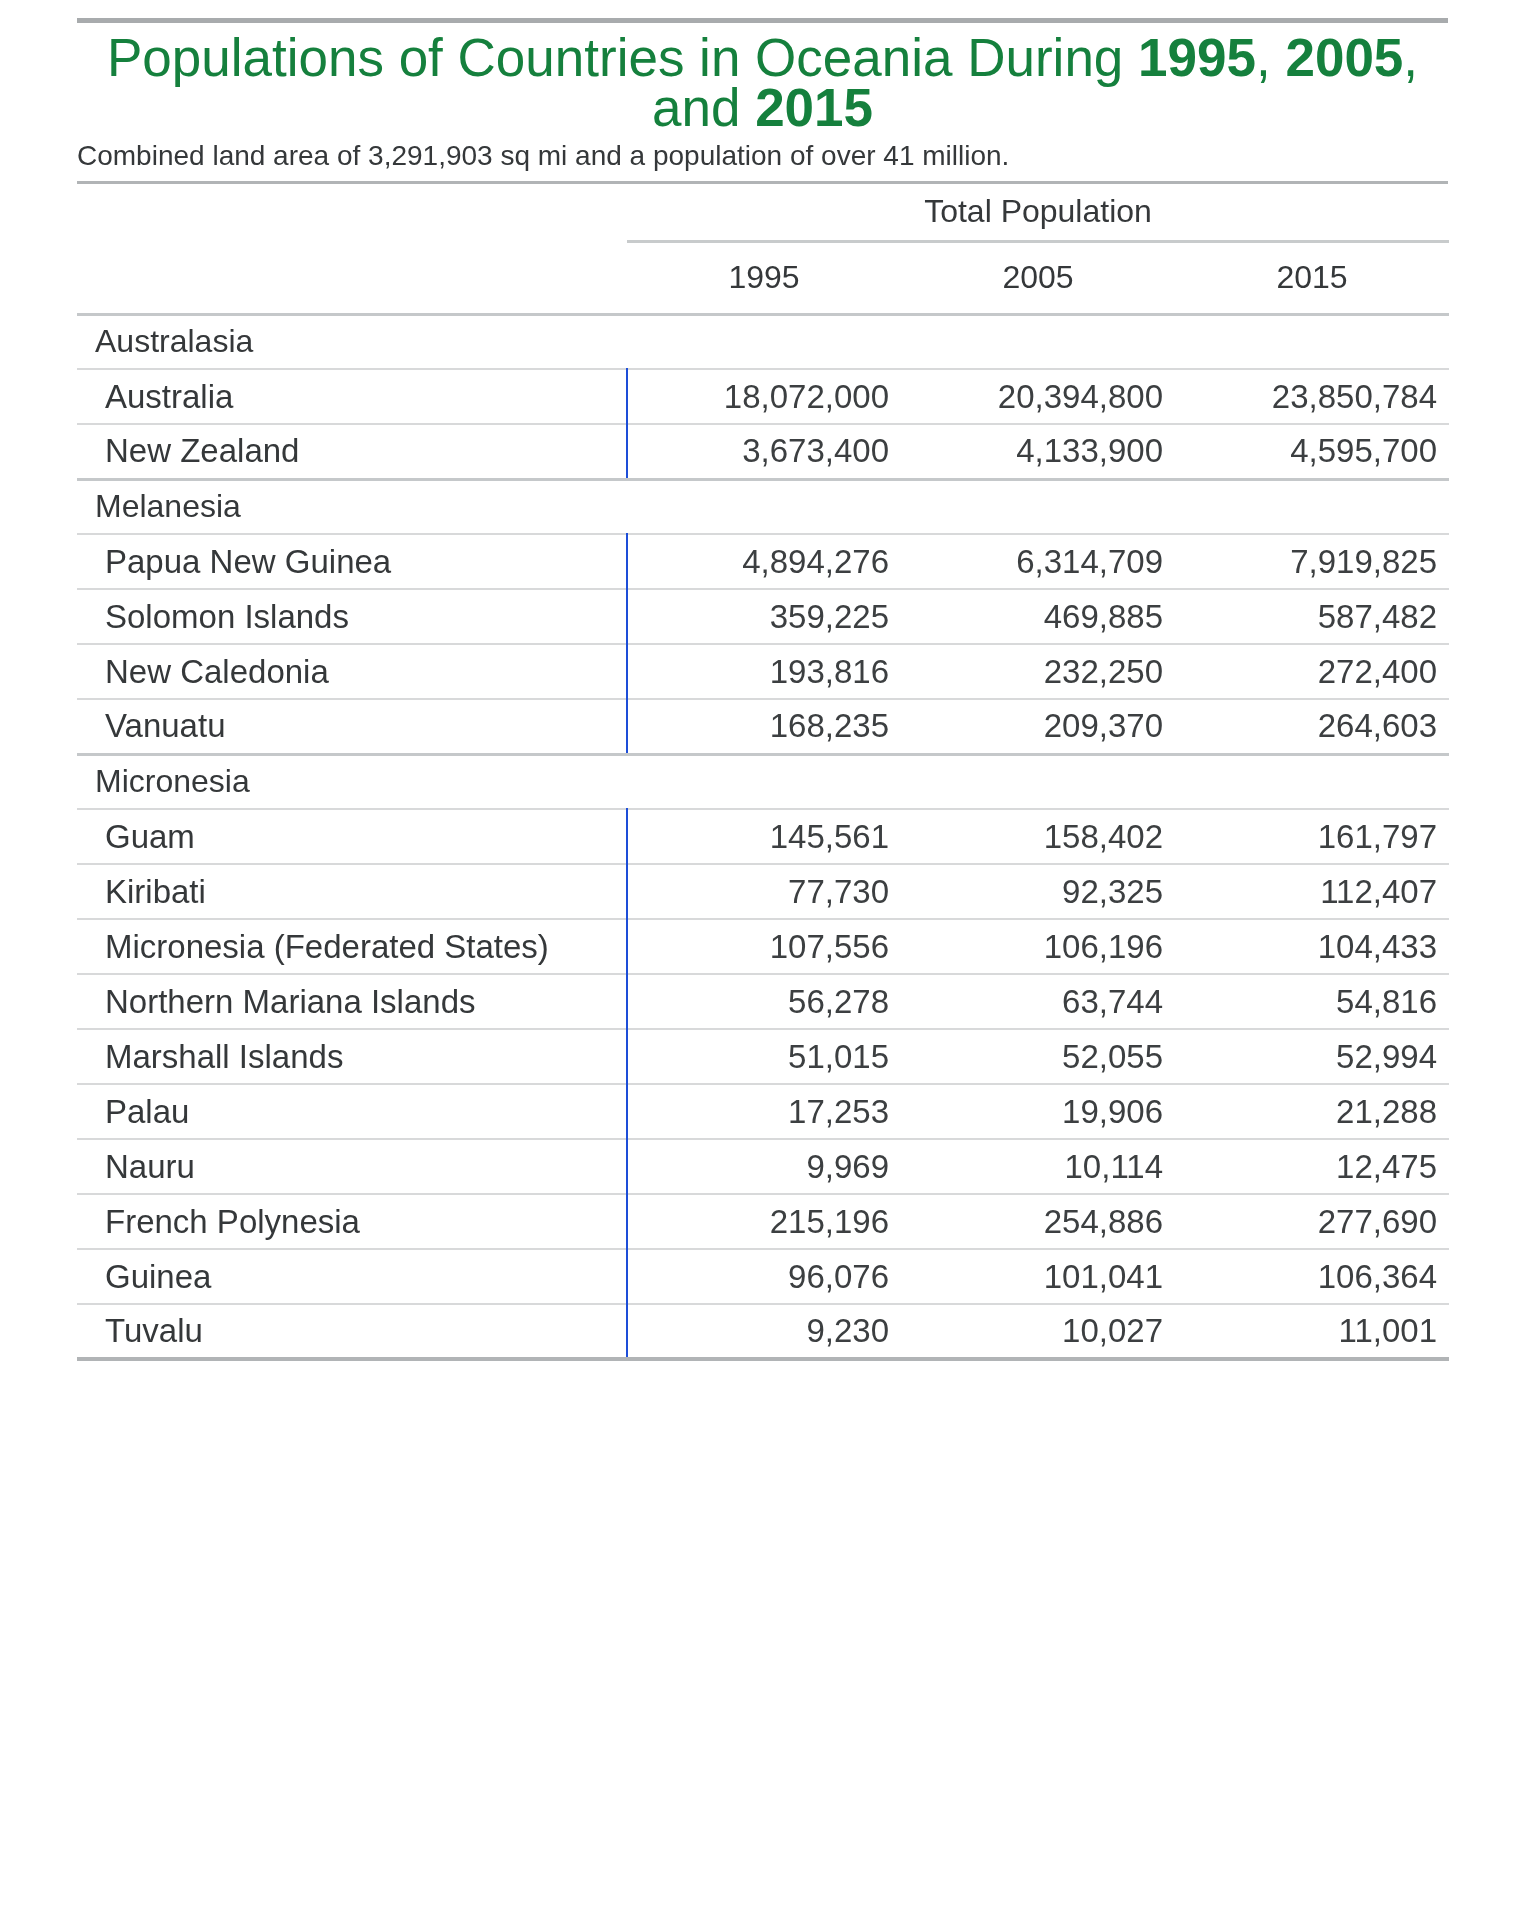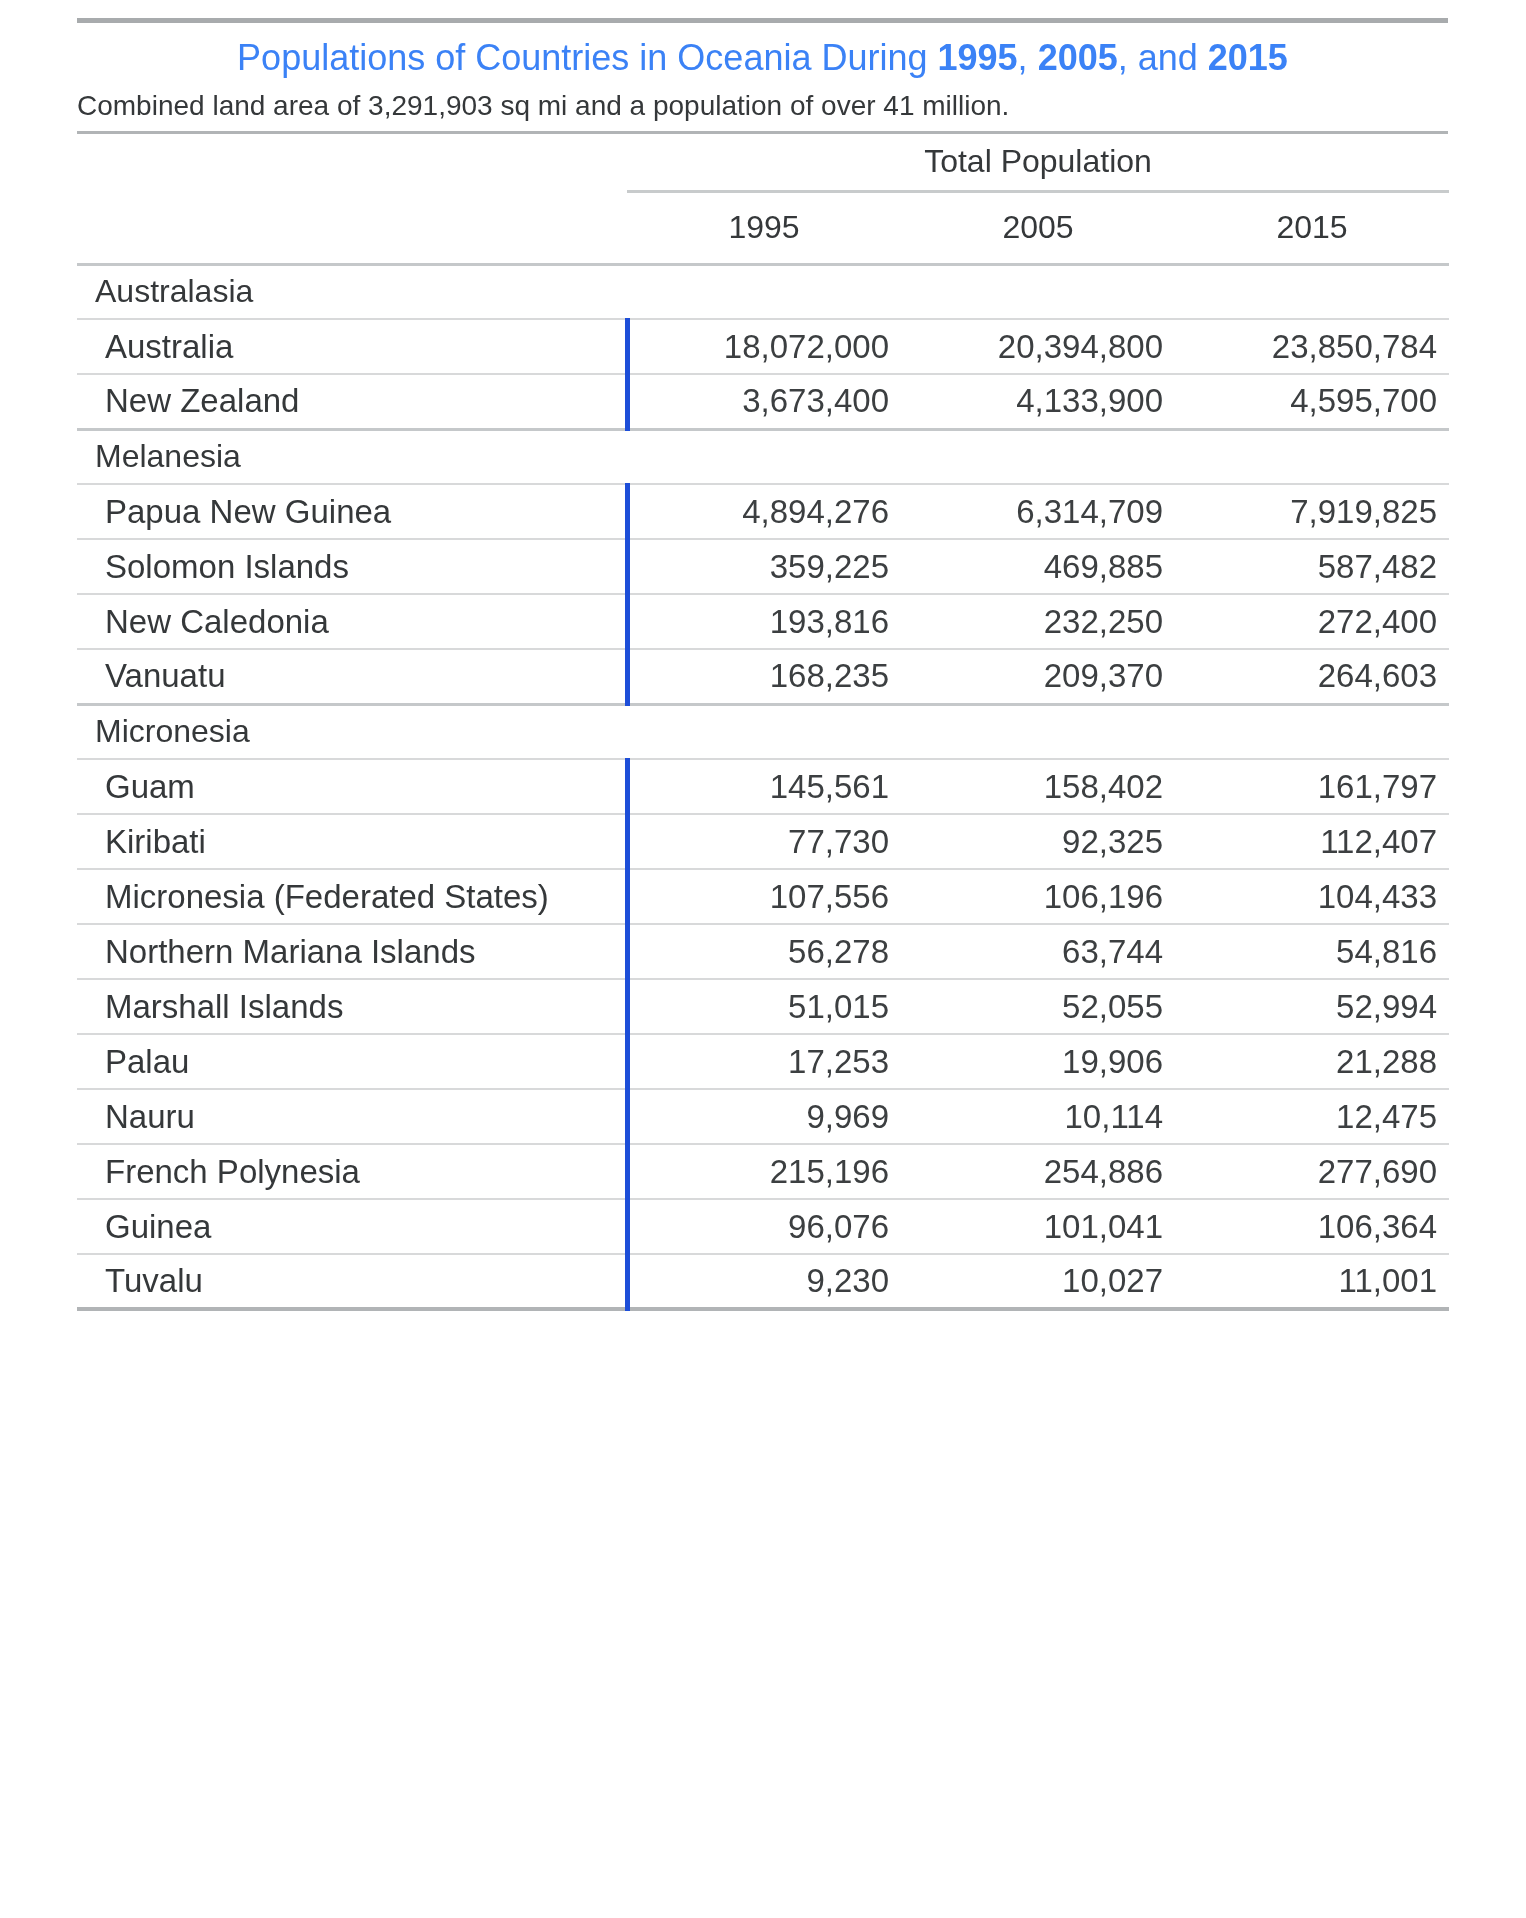--- a/index.html
+++ b/index.html
@@ -5,21 +5,21 @@
   html,body{margin:0;padding:0;background:#ffffff;}
   body{
     width:1526px;height:1918px;overflow:hidden;
     font-family:"Liberation Sans","DejaVu Sans",sans-serif;
     color:#383b3d;-webkit-font-smoothing:antialiased;
   }
   .content{padding:0 78px 0 77px;}
   .topbar{margin-top:18px;height:5px;background:#a8abad;}
   .title{
     margin:10px 0 0;text-align:center;
-    font-size:36px;line-height:50px;font-weight:400;color:#3b82f6;
+    font-size:53px;line-height:50px;font-weight:400;color:#15803d;
   }
   .title b{font-weight:700;}
   .subtitle{
     margin:6px 0 0;
     font-size:28px;line-height:34px;font-weight:400;color:#35383a;
   }
   .header-rule{margin-top:8px;height:3px;background:#b1b4b6;}
   table.pop{
     border-collapse:collapse;table-layout:fixed;width:1371px;
     border-bottom:4px solid #b1b4b6;
@@ -35,21 +35,21 @@
   tr.years{height:73px;}
   tr.years th{font-size:32px;color:#35383a;text-align:center;}
   tbody tr{height:55px;}
   tr.section td{
     border-top:3px solid #c5c8ca;
     font-size:32px;color:#35383a;text-align:left;padding-left:18px;
   }
   tr.country td{border-top:2px solid #d8d9da;font-size:33px;}
   td.name{
     text-align:left;padding-left:28px;color:#35383a;
-    border-right:5px solid #1d4ed8;
+    border-right:2px solid #1d4ed8;
   }
   td.num{text-align:right;padding-right:12px;color:#3c3f41;}
 </style>
 </head>
 <body>
 
 <div class="content">
   <div class="topbar"></div>
 
   <h1 class="title"><span>Populations of Countries in Oceania During </span><b>1995</b><span>, </span><b>2005</b><span>, and </span><b>2015</b></h1>

